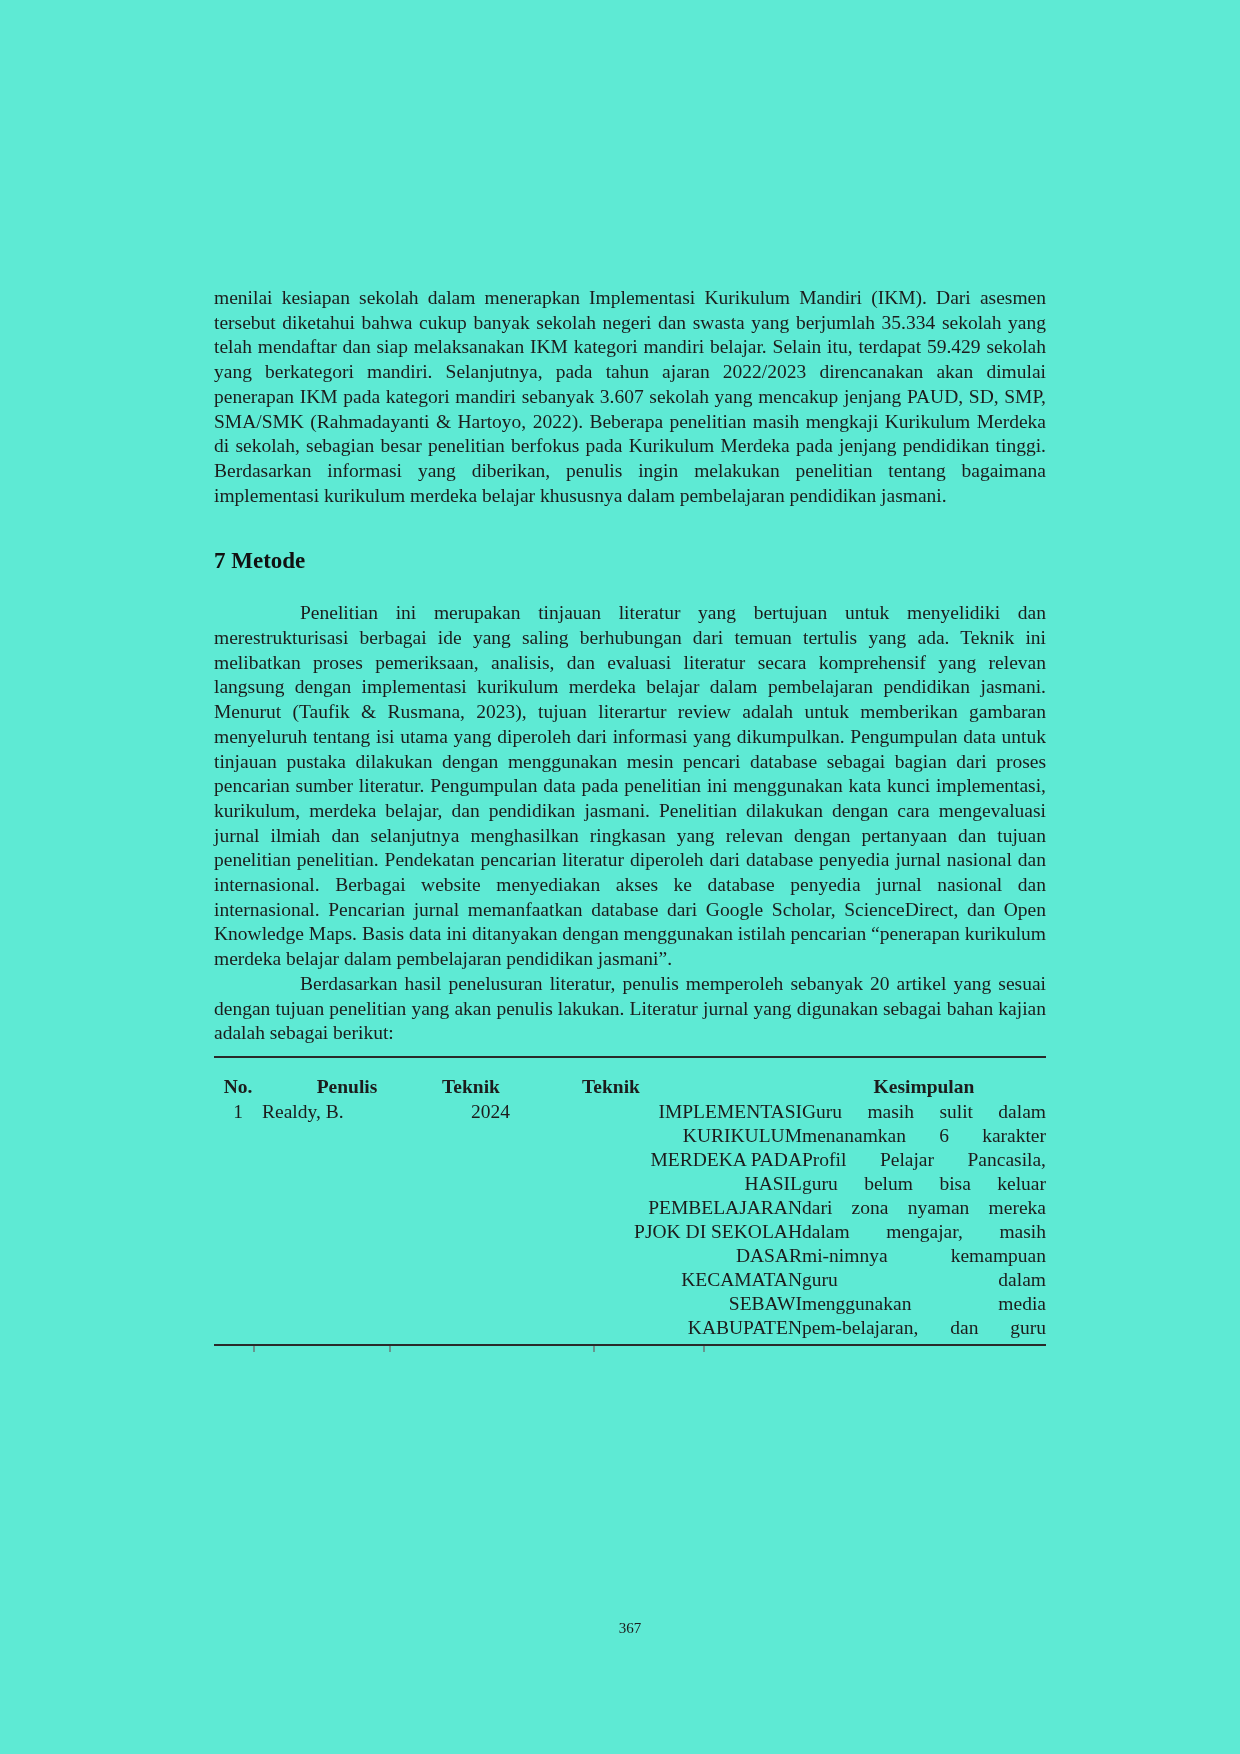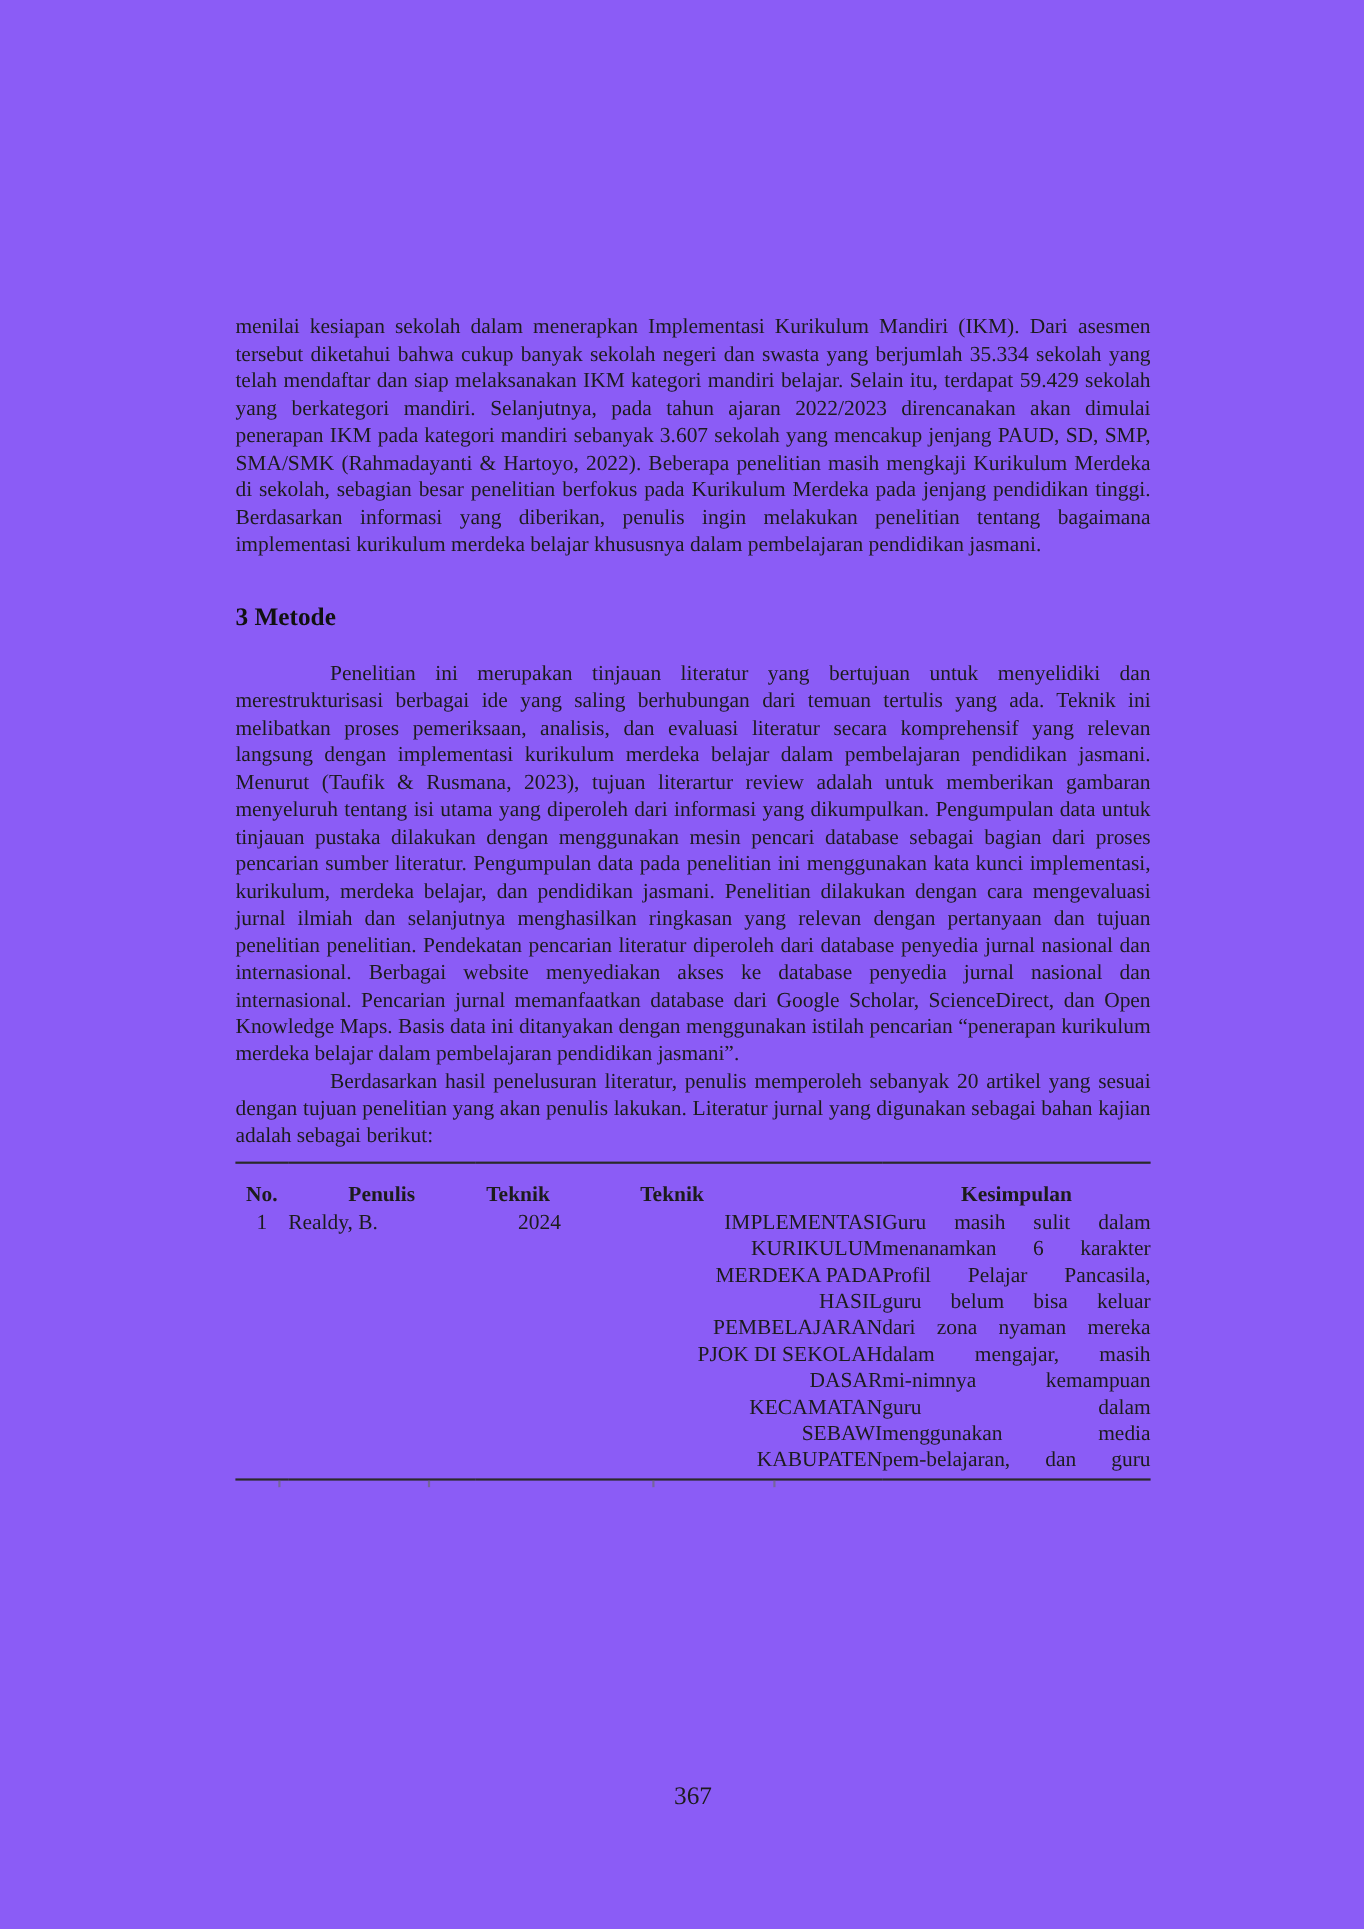--- a/index.html
+++ b/index.html
@@ -1,20 +1,20 @@
 <!DOCTYPE html>
 <html><head>
 <meta charset="utf-8">
 <style>
   html, body { margin: 0; padding: 0; background: #ffffff; }
   .page {
     position: relative;
     width: 1240px;
     height: 1754px;
-    background: #8b5cf6;
+    background: #5eead4;
     color: #1c1c1c;
     font-family: "Liberation Serif", "DejaVu Serif", serif;
     overflow: hidden;
   }
   .content {
     width: 832px;
     margin-left: 214px;
     padding-top: 286px;
     font-size: 19.5px;
     line-height: 24.7px;
@@ -75,33 +75,33 @@
     height: 6px;
     background: #6a6a6a;
     opacity: 0.65;
   }
   .page-number {
     position: absolute;
     top: 1620px;
     left: 214px;
     width: 832px;
     text-align: center;
-    font-size: 23px;
+    font-size: 15px;
     color: #1c1c1c;
   }
 </style>
 </head>
 <body>
 
 <div class="page">
   <div class="content">
 
     <p class="body-text">menilai kesiapan sekolah dalam menerapkan Implementasi Kurikulum Mandiri (IKM). Dari asesmen tersebut diketahui bahwa cukup banyak sekolah negeri dan swasta yang berjumlah 35.334 sekolah yang telah mendaftar dan siap melaksanakan IKM kategori mandiri belajar. Selain itu, terdapat 59.429 sekolah yang berkategori mandiri. Selanjutnya, pada tahun ajaran 2022/2023 direncanakan akan dimulai penerapan IKM pada kategori mandiri sebanyak 3.607 sekolah yang mencakup jenjang PAUD, SD, SMP, SMA/SMK (Rahmadayanti &amp; Hartoyo, 2022). Beberapa penelitian masih mengkaji Kurikulum Merdeka di sekolah, sebagian besar penelitian berfokus pada Kurikulum Merdeka pada jenjang pendidikan tinggi. Berdasarkan informasi yang diberikan, penulis ingin melakukan penelitian tentang bagaimana implementasi kurikulum merdeka belajar khususnya dalam pembelajaran pendidikan jasmani.</p>
 
-    <h2 class="section-heading">3 Metode</h2>
+    <h2 class="section-heading">7 Metode</h2>
 
     <p class="body-text indent">Penelitian ini merupakan tinjauan literatur yang bertujuan untuk menyelidiki dan merestrukturisasi berbagai ide yang saling berhubungan dari temuan tertulis yang ada. Teknik ini melibatkan proses pemeriksaan, analisis, dan evaluasi literatur secara komprehensif yang relevan langsung dengan implementasi kurikulum merdeka belajar dalam pembelajaran pendidikan jasmani. Menurut (Taufik &amp; Rusmana, 2023), tujuan literartur review adalah untuk memberikan gambaran menyeluruh tentang isi utama yang diperoleh dari informasi yang dikumpulkan. Pengumpulan data untuk tinjauan pustaka dilakukan dengan menggunakan mesin pencari database sebagai bagian dari proses pencarian sumber literatur. Pengumpulan data pada penelitian ini menggunakan kata kunci implementasi, kurikulum, merdeka belajar, dan pendidikan jasmani. Penelitian dilakukan dengan cara mengevaluasi jurnal ilmiah dan selanjutnya menghasilkan ringkasan yang relevan dengan pertanyaan dan tujuan penelitian penelitian. Pendekatan pencarian literatur diperoleh dari database penyedia jurnal nasional dan internasional. Berbagai website menyediakan akses ke database penyedia jurnal nasional dan internasional. Pencarian jurnal memanfaatkan database dari Google Scholar, ScienceDirect, dan Open Knowledge Maps. Basis data ini ditanyakan dengan menggunakan istilah pencarian “penerapan kurikulum merdeka belajar dalam pembelajaran pendidikan jasmani”.</p>
 
 
     <p class="body-text indent">Berdasarkan hasil penelusuran literatur, penulis memperoleh sebanyak 20 artikel yang sesuai dengan tujuan penelitian yang akan penulis lakukan. Literatur jurnal yang digunakan sebagai bahan kajian adalah sebagai berikut:</p>
 
     <table class="lit-table">
       <colgroup>
         <col style="width:48px">
         <col style="width:170px">

